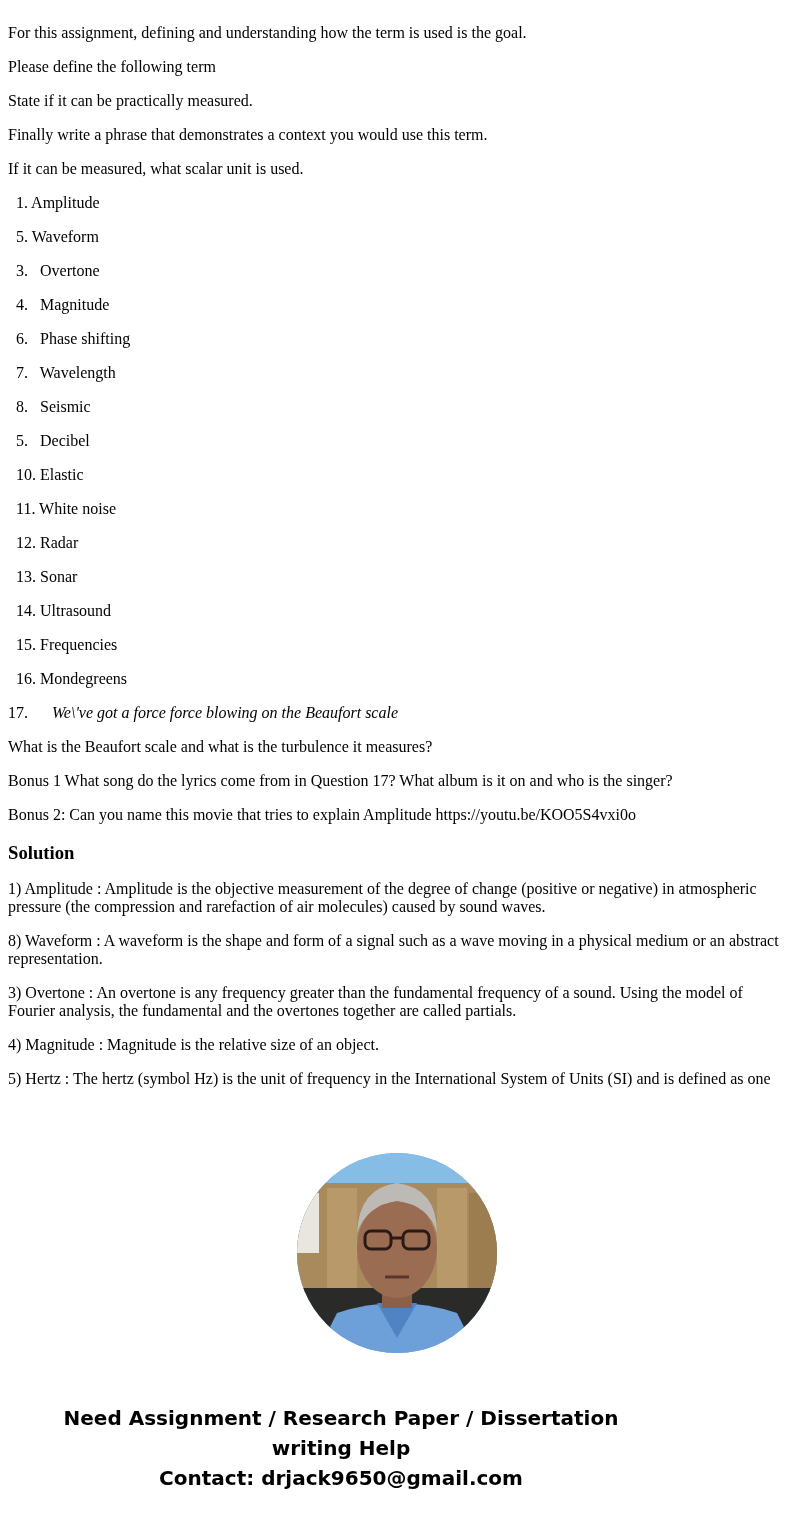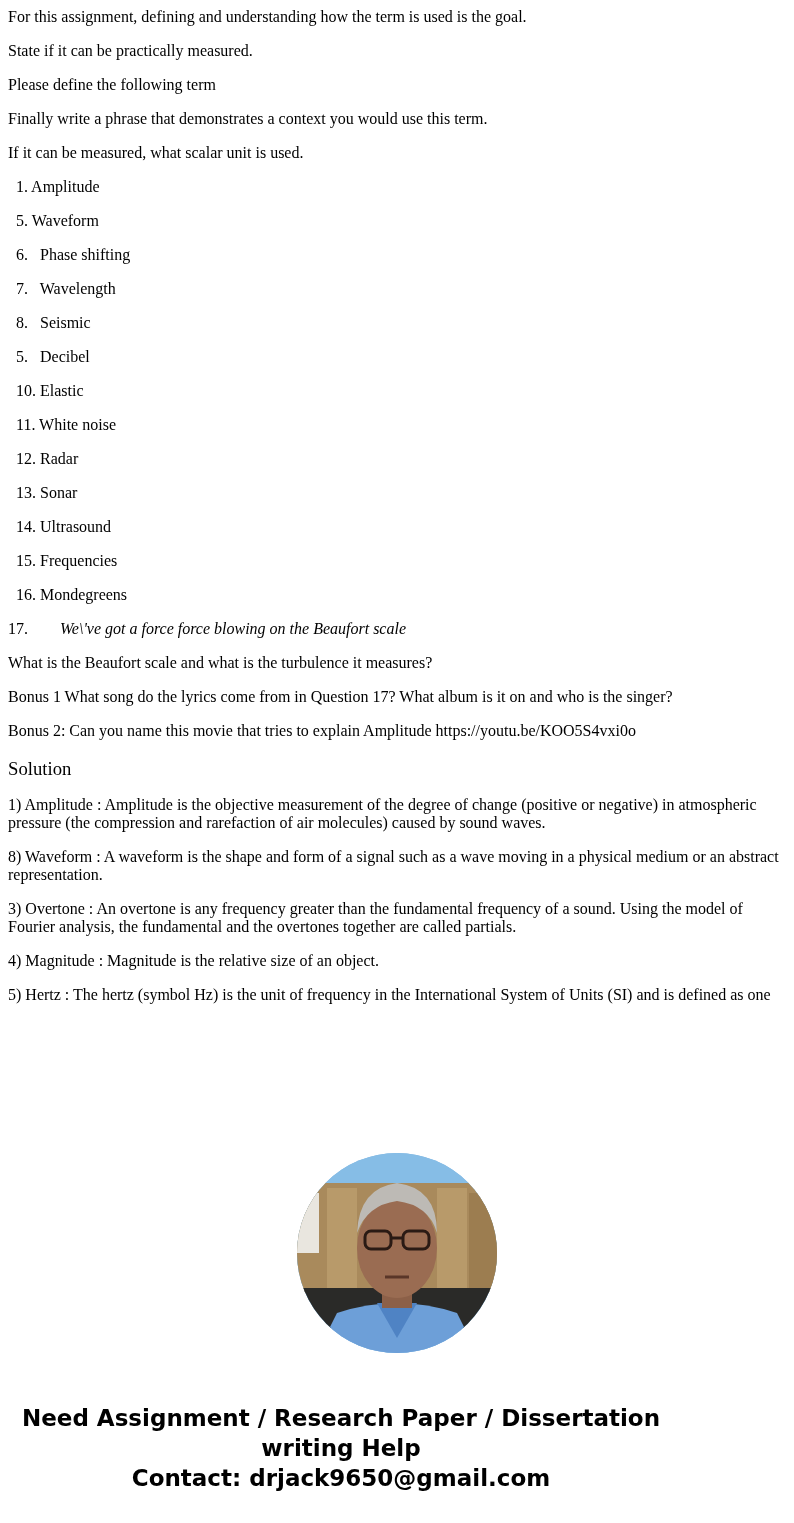--- a/index.html
+++ b/index.html
@@ -13,53 +13,52 @@
       height: 1523px;
       position: relative;
       overflow: hidden;
       font-family: "Liberation Serif", serif;
       font-size: 16px;
       line-height: 18px;
     }
     .doc {
       position: absolute;
       left: 8px;
-      top: 0;
+      top: 16px;
       width: 778px;
       height: 1122px;
       overflow: hidden;
     }
     .doc p {
       margin: 8px 0 16px 0;
     }
     .doc p.first {
       margin-top: 8px;
     }
     .q-item {
       margin: 0 0 16px 8px;
       white-space: pre;
     }
     .q17 {
       display: flex;
       margin: 0 0 16px 0;
-      gap: 8px;
     }
     .q17 .num {
       width: 44px;
       flex: 0 0 44px;
     }
     .q17 .lyrics {
       font-style: italic;
     }
     .q17 .lyrics div {
       line-height: 18px;
     }
     h3.solution-heading {
       font-size: 18.7px;
-      font-weight: normal;
+      font-weight: bold;
       margin: 18px 0 16px 0;
       line-height: 22px;
     }
     .avatar {
       position: absolute;
       left: 297px;
       top: 1153px;
       width: 200px;
       height: 200px;
       border-radius: 50%;
@@ -72,38 +71,40 @@
       display: block;
     }
     .promo {
       position: absolute;
       left: 0;
       top: 1403px;
       width: 682px;
       text-align: center;
       font-family: "DejaVu Sans", sans-serif;
       font-weight: bold;
-      font-size: 23px;
+      font-size: 20px;
       line-height: 30px;
       color: #000000;
     }
   </style>
 </head>
 <body>
 
 <div class="doc">
   <p class="first">For this assignment, defining and understanding how the term is used is the goal.</p>
+  <p>Please define the following term</p>
   <p>State if it can be practically measured.</p>
-  <p>Please define the following term</p>
   <p>Finally write a phrase that demonstrates a context you would use this term.</p>
   <p>If it can be measured, what scalar unit is used.</p>
 
   <div>
     <div class="q-item">1. Amplitude</div>
     <div class="q-item">5. Waveform</div>
+    <div class="q-item">3.   Overtone</div>
+    <div class="q-item">4.   Magnitude</div>
     <div class="q-item">6.   Phase shifting</div>
     <div class="q-item">7.   Wavelength</div>
     <div class="q-item">8.   Seismic</div>
     <div class="q-item">5.   Decibel</div>
     <div class="q-item">10. Elastic</div>
     <div class="q-item">11. White noise</div>
     <div class="q-item">12. Radar</div>
     <div class="q-item">13. Sonar</div>
     <div class="q-item">14. Ultrasound</div>
     <div class="q-item">15. Frequencies</div>

